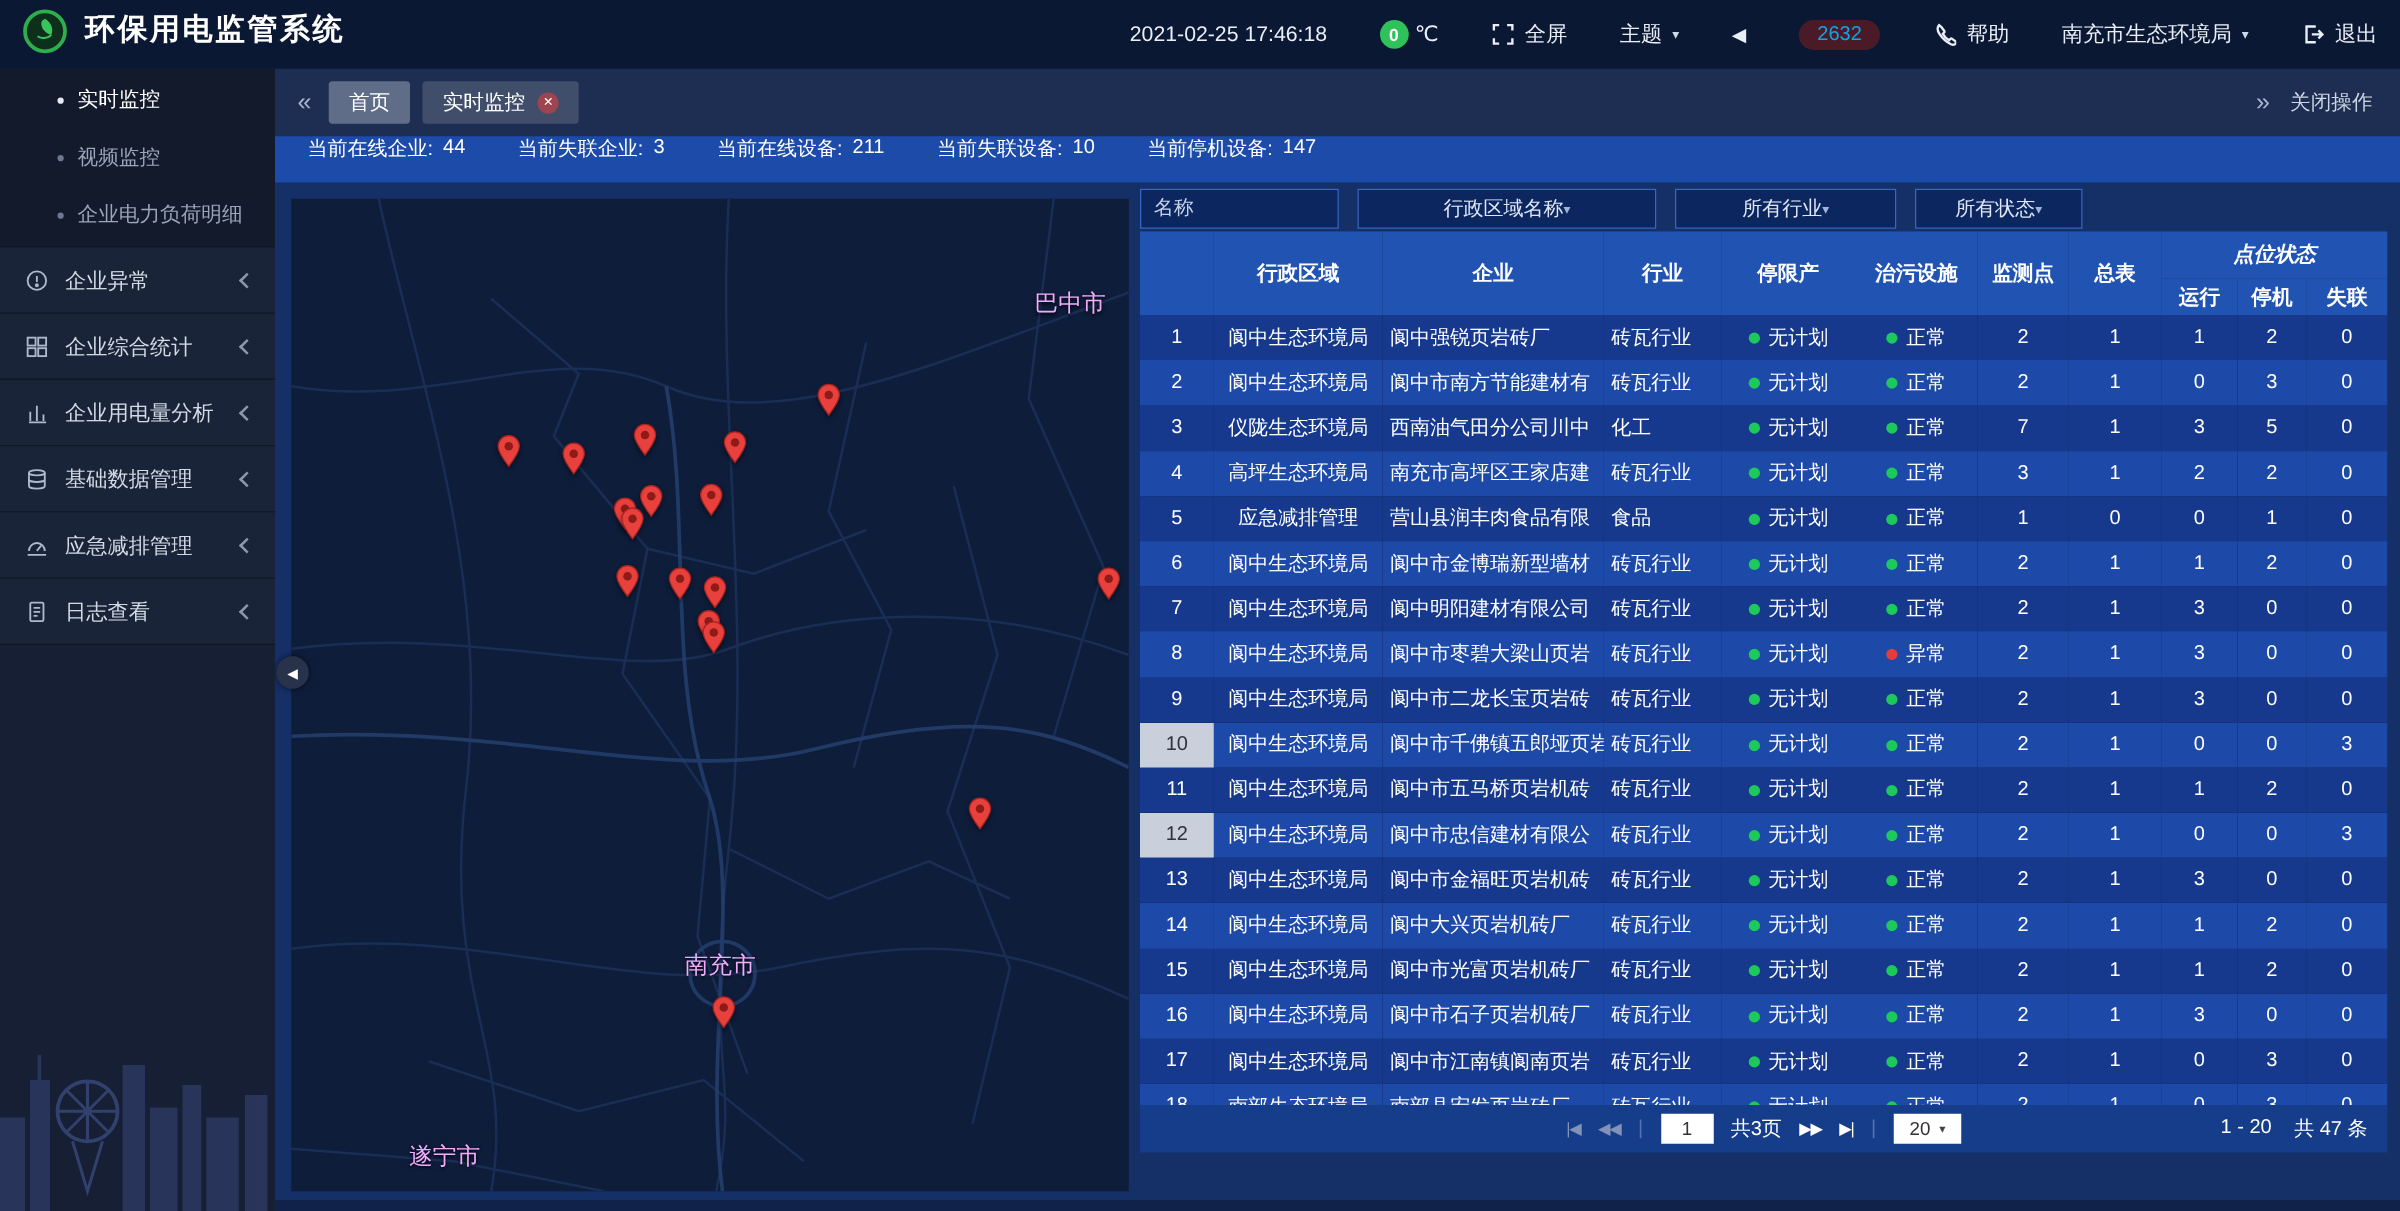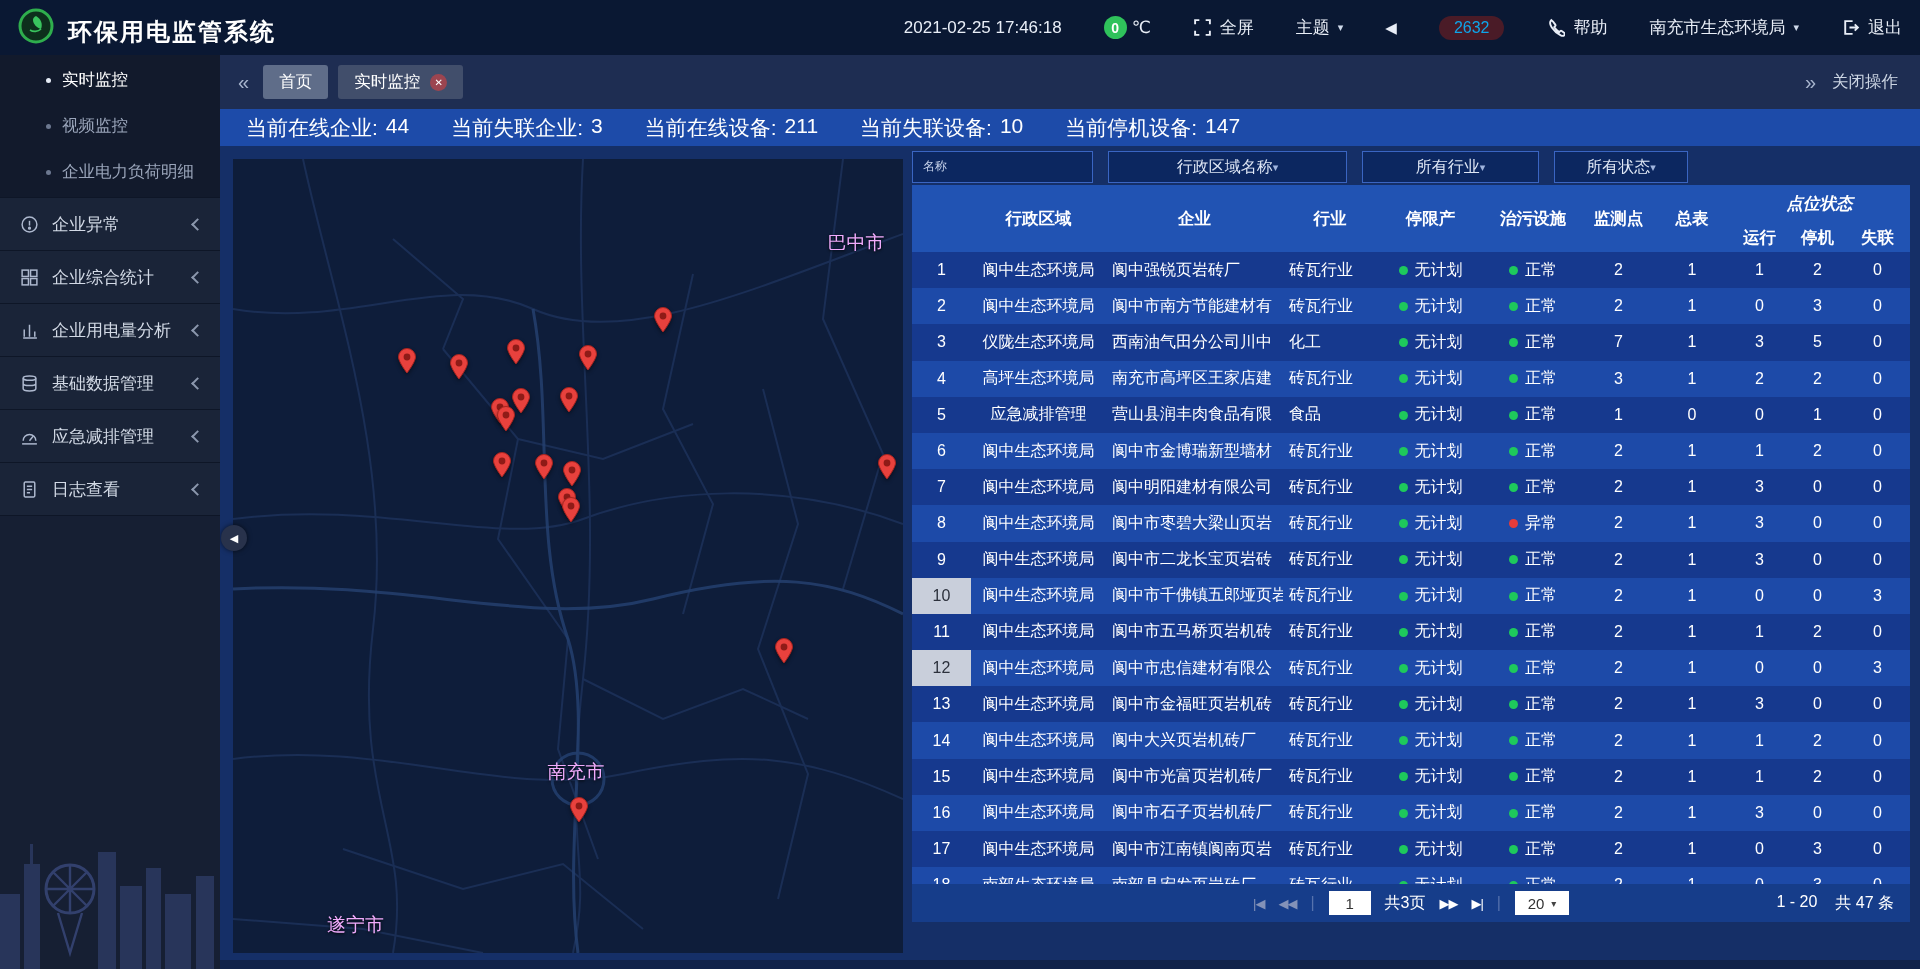--- a/index.html
+++ b/index.html
@@ -1,21 +1,21 @@
 <!DOCTYPE html>
 <html><head>
 <meta charset="utf-8">
 <style>
   *{margin:0;padding:0;box-sizing:border-box}
   html,body{width:1920px;height:969px;overflow:hidden}
   body{position:relative;background:#152f67;font-family:"Liberation Sans","DejaVu Sans",sans-serif;}
 
   
   .topbar{position:absolute;left:0;top:0;right:0;height:55px;background:#0a1833;display:flex;align-items:center;justify-content:space-between;padding:0 18px;z-index:20}
-  .brand{display:flex;align-items:flex-end;gap:14px}
+  .brand{display:flex;align-items:flex-start;gap:14px}
   .apptitle{color:#fff;font-size:24px;font-weight:bold;letter-spacing:2px}
   .top-right{display:flex;align-items:center;gap:42px;color:#e9eef7;font-size:17px}
   .top-item{display:inline-flex;align-items:center;gap:8px;cursor:pointer;white-space:nowrap}
   .caret{font-size:11px;color:#cfd9ea}
   .temp{display:inline-flex;align-items:center;gap:5px}
   .temp-circle{width:23px;height:23px;border-radius:50%;background:#2fc25b;color:#fff;font-size:14px;font-weight:bold;display:inline-flex;align-items:center;justify-content:center}
   .notice-pill{background:#4a1b27;color:#0ea5e9;padding:3px 15px;border-radius:13px;font-size:16px;cursor:pointer}
   .tic{width:19px;height:19px;stroke:#e9eef7;fill:none;stroke-width:1.8}
   .announce{font-size:15px;cursor:pointer}
 
@@ -38,33 +38,33 @@
   .tab-nav{color:#a9b6cf;font-size:20px;margin:0 14px 0 18px;cursor:pointer}
   .tabs{display:flex;gap:10px}
   .tab{height:34px;display:inline-flex;align-items:center;gap:10px;padding:0 16px;font-size:16.5px;color:#fff;border-radius:3px;cursor:pointer;background:#5f6d89}
   .tab.active{background:#414e6b}
   .tab-close{width:17px;height:17px;border-radius:50%;background:#9c4550;color:#fff;font-size:10px;display:inline-flex;align-items:center;justify-content:center}
   .tab-right{margin-left:auto;display:flex;align-items:center;gap:16px;padding-right:22px;color:#cdd6e4;font-size:16.5px}
   .tab-right .tab-nav{margin:0;font-size:20px}
   .close-ops{cursor:pointer}
 
   
-  .statsbar{position:absolute;left:220px;top:109px;right:0;height:37px;background:#1d4ba9;display:flex;align-items:center;gap:42px;padding-left:26px;color:#fff;font-size:21px;z-index:5}
+  .statsbar{position:absolute;left:220px;top:109px;right:0;height:37px;background:#1d4ba9;display:flex;gap:42px;padding-left:26px;color:#fff;font-size:16px;z-index:5}
   .stat{display:inline-flex;gap:8px;white-space:nowrap}
 
   
   .map{position:absolute;left:233px;top:159px;width:670px;height:794px;background:#0e1d3a;overflow:hidden}
   .roads{position:absolute;inset:0}
   .city-label{position:absolute;transform:translate(-50%,-50%);color:#f0abfc;font-size:19px;text-shadow:0 1px 3px #000;white-space:nowrap}
   .pin{position:absolute;transform:translate(-10px,-10px);filter:drop-shadow(0 2px 2px rgba(0,0,0,.45))}
   .map-collapse{position:absolute;left:221px;top:525px;width:26px;height:26px;border-radius:50%;background:#28324b;color:#fff;font-size:11px;display:flex;align-items:center;justify-content:center;cursor:pointer;z-index:8;box-shadow:0 0 5px rgba(0,0,0,.6)}
 
   
   .filters{position:absolute;left:912px;top:151px;height:32px;display:flex;gap:15px;z-index:5}
-  .f-name{width:181px;height:32px;background:#0c2760;border:1px solid #3a65c2;color:#dfe7f5;font-size:12px;padding:0 10px;outline:none;font-family:Liberation Mono, monospace}
+  .f-name{width:159px;height:32px;background:#0c2760;border:1px solid #3a65c2;color:#dfe7f5;font-size:16px;padding:0 10px;outline:none;font-family:Liberation Serif, serif}
   .f-name::placeholder{color:#c6d2ea}
   .f-select{height:32px;background:#0c2760;border:1px solid #3a65c2;color:#dfe7f5;font-size:16px;display:flex;align-items:center;justify-content:center;padding:0 10px;cursor:pointer}
   .f-region{width:239px}.f-industry{width:177px}.f-status{width:134px}
   .f-select .caret{color:#9fb4dd}
 
   
   .tablewrap{position:absolute;left:912px;top:185px;width:998px;height:699px;overflow:hidden}
   table{width:100%;border-collapse:collapse;table-layout:fixed}
   thead th{background:#2153b3;color:#fff;font-weight:bold;font-size:16.5px}
   thead tr:first-child th{height:38px}

